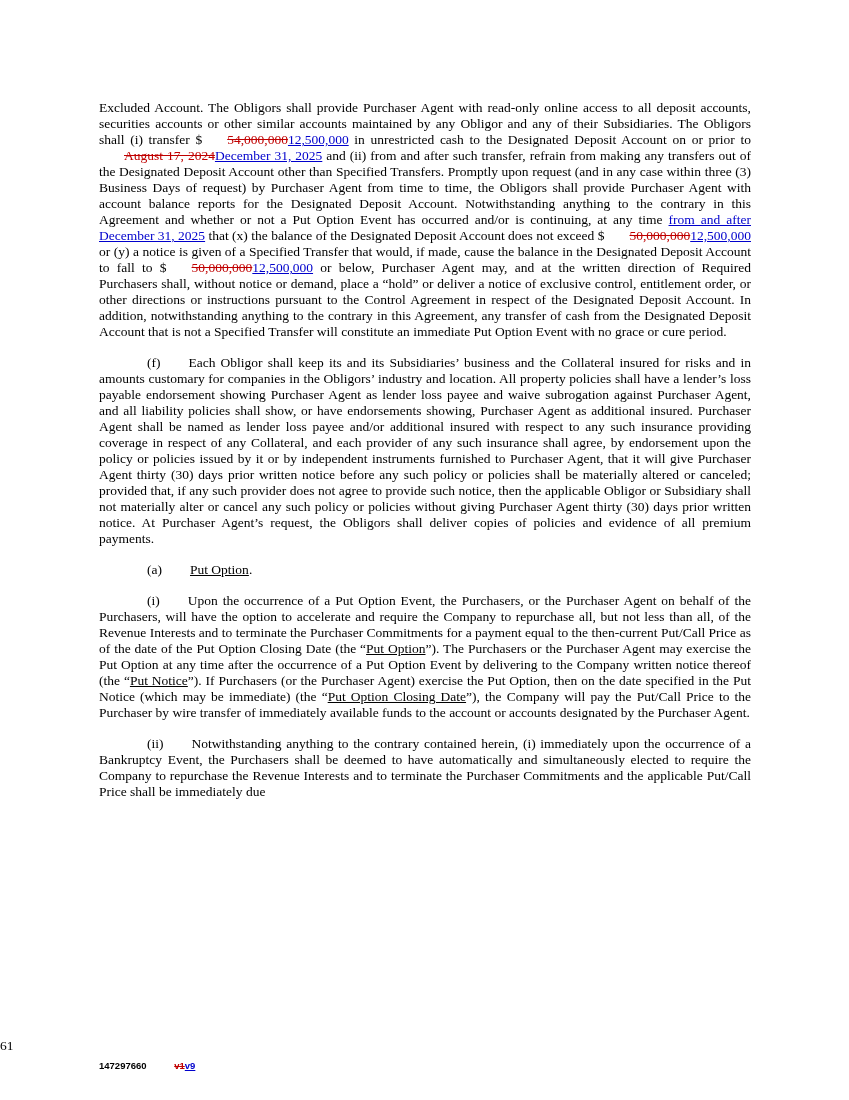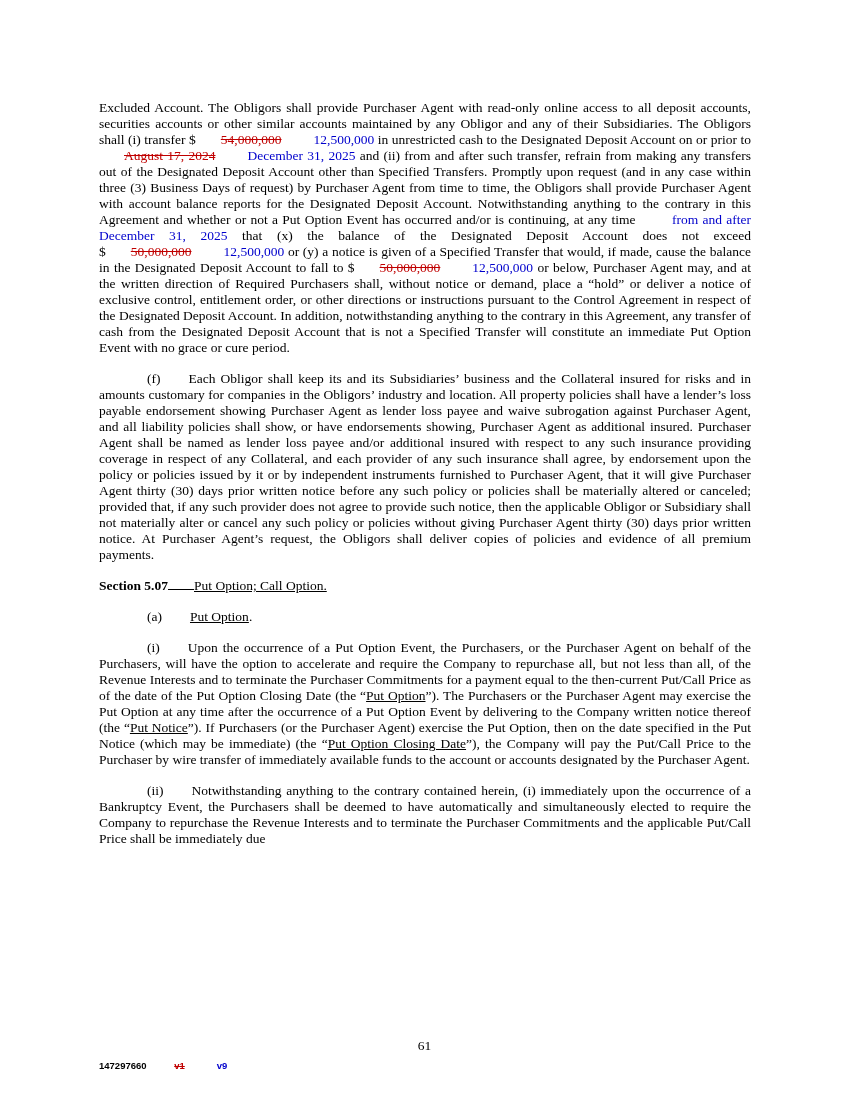--- a/index.html
+++ b/index.html
@@ -45,29 +45,29 @@
     height: 0.85em;
     border-bottom: 1px solid #000000;
   }
   .del {
     color: var(--del-color, #C00000);
     text-decoration: line-through;
     margin-left: 25px;
   }
   .ins {
     color: var(--ins-color, #0000CC);
-    margin-left: 32px;
+    text-decoration: underline;
   }
   .u { text-decoration: underline; }
   .page-number {
     position: absolute;
     left: 0;
     top: 1038px;
     width: 849px;
-    text-align: center;
+    text-align: left;
   }
   .doc-footer {
     position: absolute;
     left: 99px;
     top: 1060px;
     font-family: "Liberation Sans", "DejaVu Sans", sans-serif;
     font-size: 9.5px;
     font-weight: bold;
     line-height: 12px;
   }
@@ -75,21 +75,20 @@
 </head>
 <body>
 
 <div class="page">
   <div class="content">
 
     <p class="para"><span>Excluded Account.  The Obligors shall provide Purchaser Agent with read-only online access to all deposit accounts, securities accounts or other similar accounts maintained by any Obligor and any of their Subsidiaries. The Obligors shall (i) transfer $</span><span class="del">54,000,000</span><span class="ins">12,500,000</span><span> in unrestricted cash to the Designated Deposit Account on or prior to </span><span class="del">August 17, 2024</span><span class="ins">December 31, 2025</span><span> and (ii) from and after such transfer, refrain from making any transfers out of the Designated Deposit Account other than Specified Transfers. Promptly upon request (and in any case within three (3) Business Days of request) by Purchaser Agent from time to time, the Obligors shall provide Purchaser Agent with account balance reports for the Designated Deposit Account. Notwithstanding anything to the contrary in this Agreement and whether or not a Put Option Event has occurred and/or is continuing, at any time </span><span class="ins">from and after December 31, 2025</span><span> that (x) the balance of the Designated Deposit Account does not exceed $</span><span class="del">50,000,000</span><span class="ins">12,500,000</span><span> or (y) a notice is given of a Specified Transfer that would, if made, cause the balance in the Designated Deposit Account to fall to $</span><span class="del">50,000,000</span><span class="ins">12,500,000</span><span> or below, Purchaser Agent may, and at the written direction of Required Purchasers shall, without notice or demand, place a “hold” or deliver a notice of exclusive control, entitlement order, or other directions or instructions pursuant to the Control Agreement in respect of the Designated Deposit Account.  In addition, notwithstanding anything to the contrary in this Agreement, any transfer of cash from the Designated Deposit Account that is not a Specified Transfer will constitute an immediate Put Option Event with no grace or cure period.</span></p>
 
     <p class="para first-indent"><span>(f)</span><span class="tab"></span><span>Each Obligor shall keep its and its Subsidiaries’ business and the Collateral insured for risks and in amounts customary for companies in the Obligors’ industry and location. All property policies shall have a lender’s loss payable endorsement showing Purchaser Agent as lender loss payee and waive subrogation against Purchaser Agent, and all liability policies shall show, or have endorsements showing, Purchaser Agent as additional insured. Purchaser Agent shall be named as lender loss payee and/or additional insured with respect to any such insurance providing coverage in respect of any Collateral, and each provider of any such insurance shall agree, by endorsement upon the policy or policies issued by it or by independent instruments furnished to Purchaser Agent, that it will give Purchaser Agent thirty (30) days prior written notice before any such policy or policies shall be materially altered or canceled; provided that, if any such provider does not agree to provide such notice, then the applicable Obligor or Subsidiary shall not materially alter or cancel any such policy or policies without giving Purchaser Agent thirty (30) days prior written notice. At Purchaser Agent’s request, the Obligors shall deliver copies of policies and evidence of all premium payments.</span></p>
 
-    <p class="section-heading"><span class="bold">Section 5.07</span><span class="tab-underlined"></span><span class="u">Put Option; Call Option.</span></p>
 
     <p class="para first-indent"><span>(a)</span><span class="tab"></span><span><span class="u">Put Option</span><span>.</span></span></p>
 
     <p class="para block-indent first-indent"><span>(i)</span><span class="tab"></span><span><span>Upon the occurrence of a Put Option Event, the Purchasers, or the Purchaser Agent on behalf of the Purchasers, will have the option to accelerate and require the Company to repurchase all, but not less than all, of the Revenue Interests and to terminate the Purchaser Commitments for a payment equal to the then-current Put/Call Price as of the date of the Put Option Closing Date (the “</span><span class="u">Put Option</span><span>”).  The Purchasers or the Purchaser Agent may exercise the Put Option at any time after the occurrence of a Put Option Event by delivering to the Company written notice thereof (the “</span><span class="u">Put Notice</span><span>”).  If Purchasers (or the Purchaser Agent) exercise the Put Option, then on the date specified in the Put Notice (which may be immediate) (the “</span><span class="u">Put Option Closing Date</span><span>”), the Company will pay the Put/Call Price to the Purchaser by wire transfer of immediately available funds to the account or accounts designated by the Purchaser Agent.</span></span></p>
 
     <p class="para block-indent first-indent"><span>(ii)</span><span class="tab"></span><span><span>Notwithstanding anything to the contrary contained herein, (i) immediately upon the occurrence of a Bankruptcy Event, the Purchasers shall be deemed to have automatically and simultaneously elected to require the Company to repurchase the Revenue Interests and to terminate the Purchaser Commitments and the applicable Put/Call Price shall be immediately due</span></span></p>
 
   </div>
 
   <div class="page-number">61</div>

